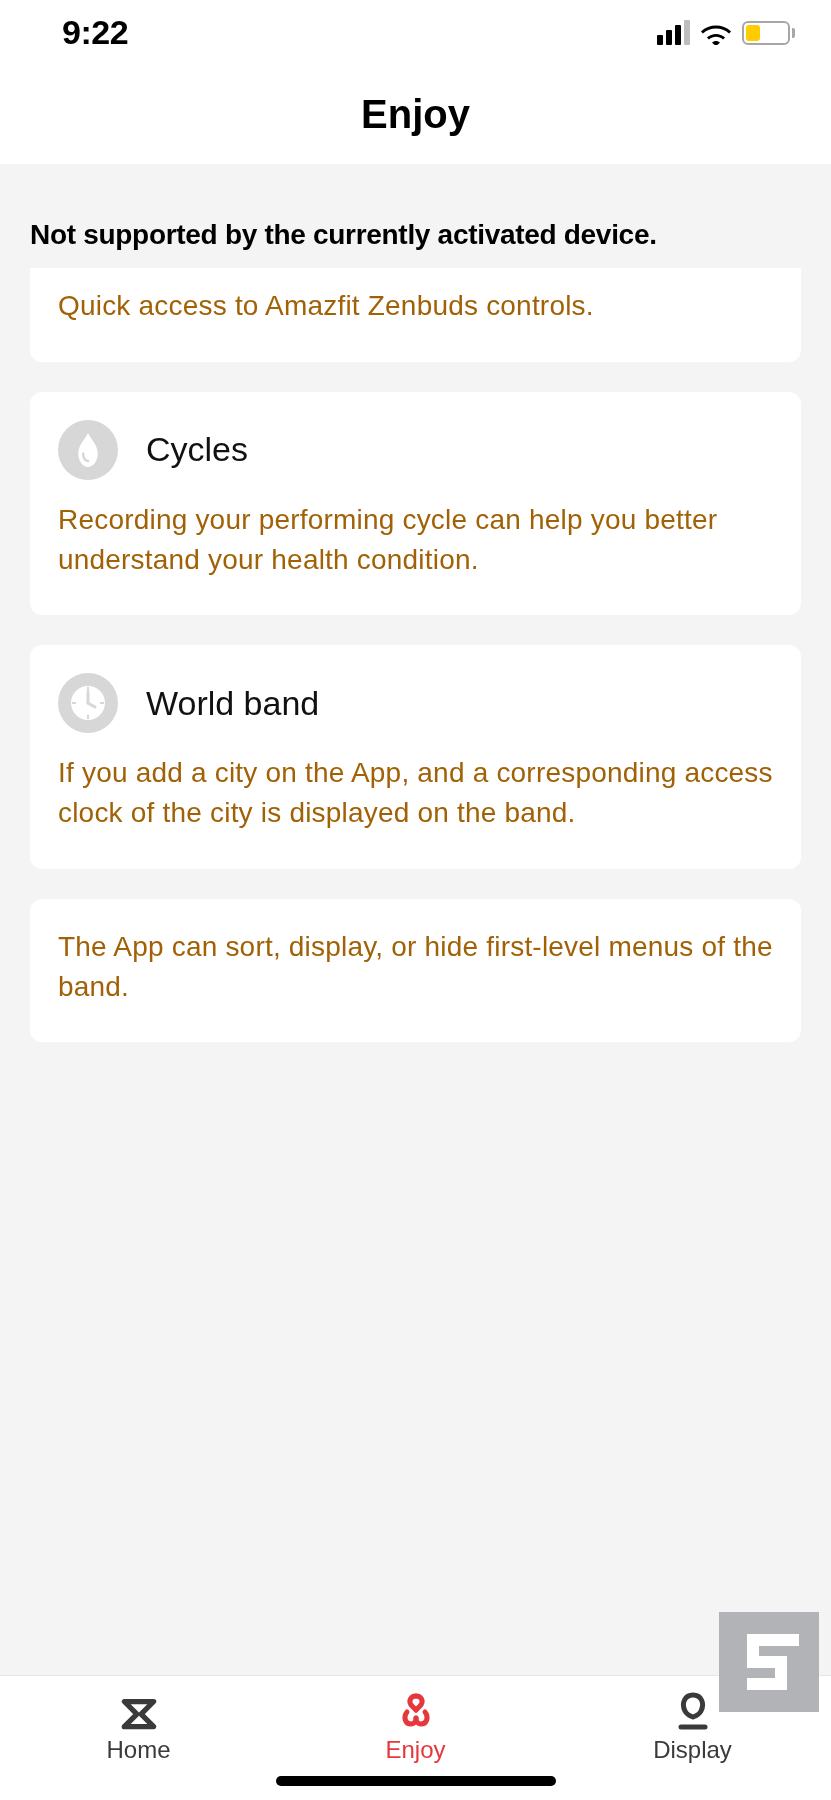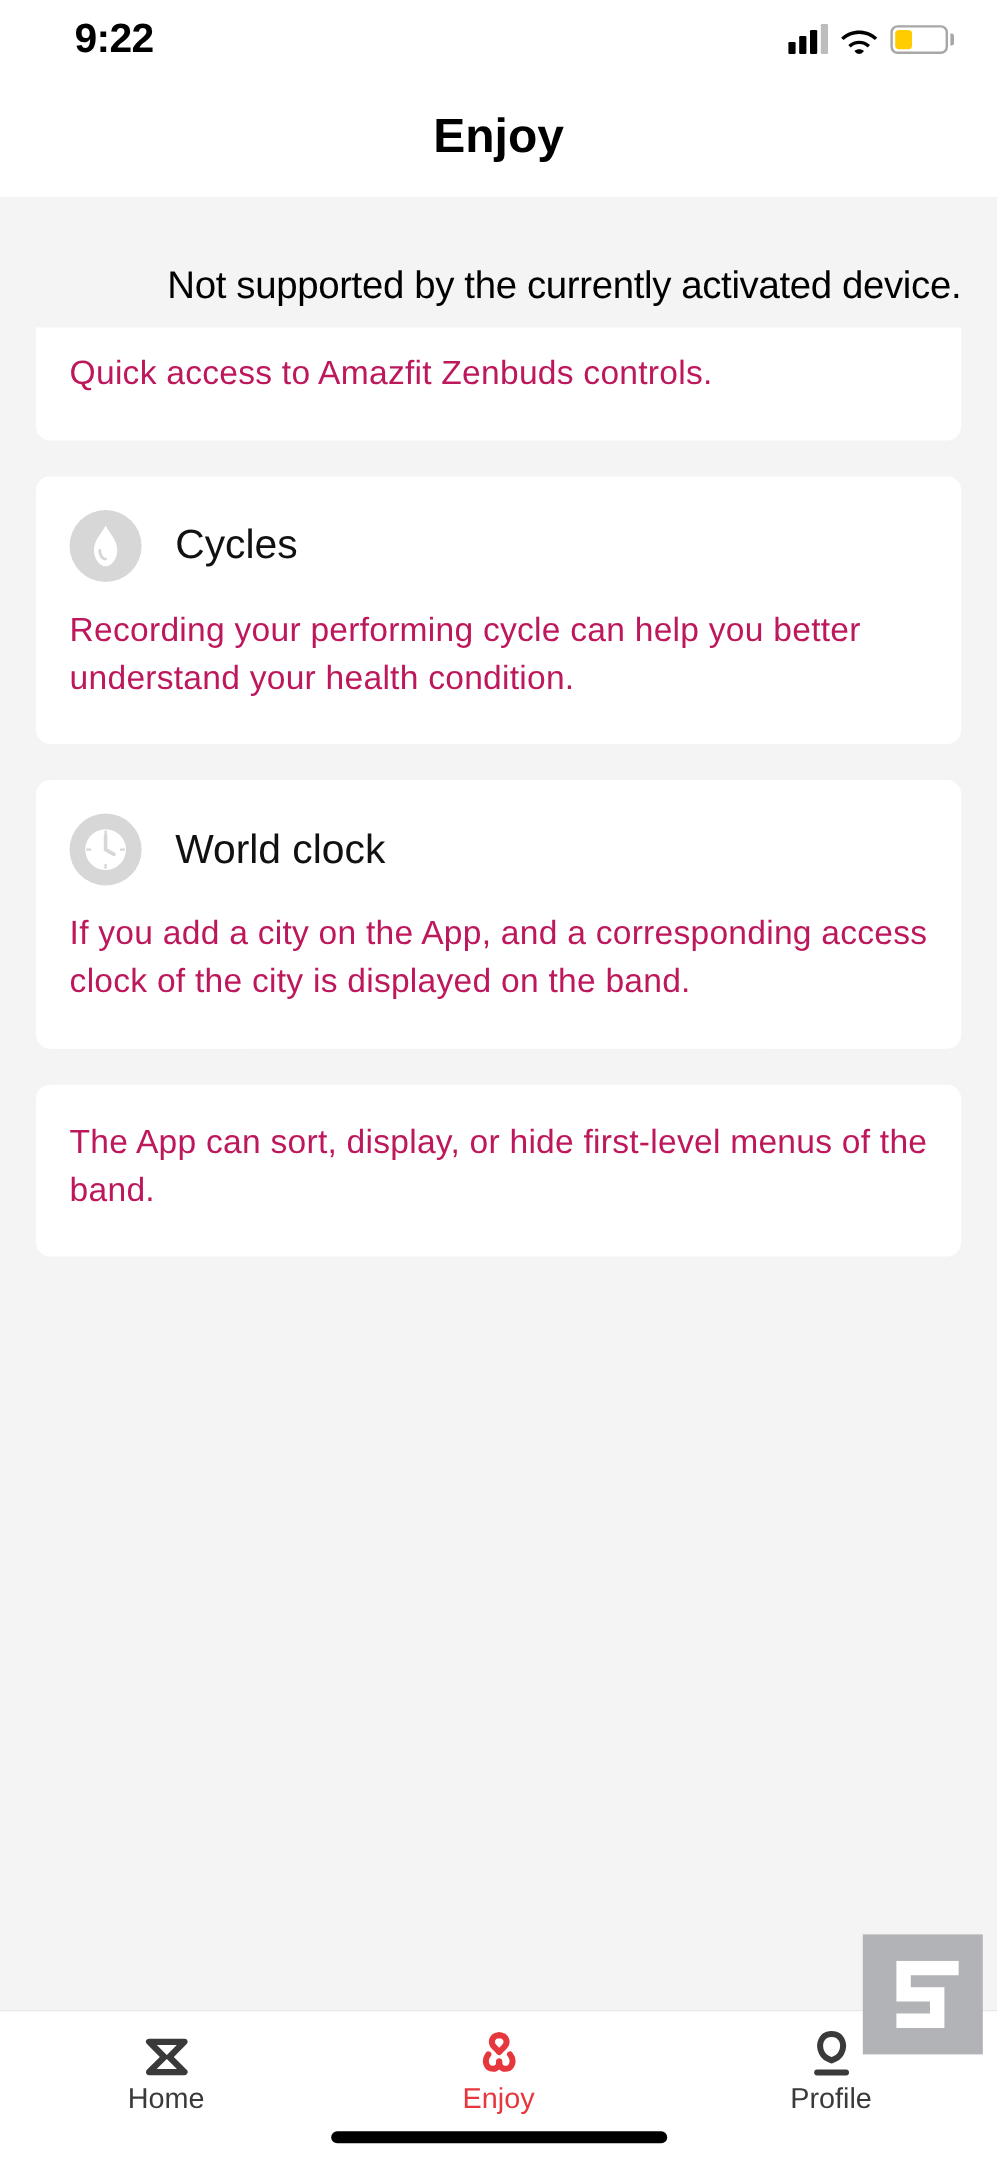--- a/index.html
+++ b/index.html
@@ -19,29 +19,29 @@
   .battery-body { width: 48px; height: 24px; border: 2px solid #a7a7a7; border-radius: 6px; position: relative; padding: 2px; }
   .battery-fill { width: 35%; height: 100%; background: #ffcc00; border-radius: 3px; }
   .battery-tip { width: 3px; height: 10px; background: #a7a7a7; border-radius: 0 2px 2px 0; margin-left: 2px; }
 
   
   .header { height: 100px; display: flex; align-items: center; justify-content: center; border-bottom: 1px solid #f5f5f5; }
   .header-title { font-size: 40px; font-weight: 600; }
 
   
   .content { flex: 1; background: #f4f4f4; overflow: hidden; }
-  .section-heading { font-size: 32px; font-weight: 400; letter-spacing: -0.3px; line-height: 1.25; padding: 52px 30px 16px 30px; text-align: right; }
+  .section-heading { font-size: 28px; font-weight: 700; letter-spacing: -0.3px; line-height: 1.25; padding: 52px 30px 16px 30px; }
   .card-list { padding: 0 30px; }
   .card { background: #fff; border-radius: 12px; padding: 28px 28px 36px 28px; margin-bottom: 30px; }
   .card.partial-top { border-top-left-radius: 0; border-top-right-radius: 0; padding-top: 18px; }
   .card-head { display: flex; align-items: center; gap: 28px; margin-bottom: 20px; }
   .card-icon { width: 60px; height: 60px; border-radius: 50%; background: #d7d7d7; display: flex; align-items: center; justify-content: center; flex-shrink: 0; color: #fff; }
   .card-icon svg { display: block; }
   .card-title { font-size: 34px; font-weight: 500; color: #111; }
-  .card-desc { font-size: 28px; color: #be185d; line-height: 1.42; letter-spacing: 0.2px; }
+  .card-desc { font-size: 28px; color: #a16207; line-height: 1.42; letter-spacing: 0.2px; }
 
   
   .tabbar { height: 125px; border-top: 1px solid #e6e6e6; display: flex; background: #fff; }
   .tab { flex: 1; display: flex; flex-direction: column; align-items: center; justify-content: flex-start; padding-top: 14px; gap: 2px; }
   .tab-icon { height: 44px; display: flex; align-items: center; justify-content: center; }
   .tab-label { font-size: 24px; color: #3a3a3a; }
   .tab.active .tab-label { color: #e6373c; }
 
   
   .home-indicator { position: absolute; bottom: 14px; left: 50%; transform: translateX(-50%); width: 280px; height: 10px; border-radius: 10px; background: #000; }
@@ -110,21 +110,21 @@
                 <line x1="20" y1="20" x2="20" y2="9" stroke="#d7d7d7" stroke-width="3" stroke-linecap="round"></line>
                 <line x1="20" y1="20" x2="27" y2="24" stroke="#d7d7d7" stroke-width="3" stroke-linecap="round"></line>
                 <g stroke="#d7d7d7" stroke-width="2">
                   <line x1="20" y1="4" x2="20" y2="8"></line>
                   <line x1="20" y1="32" x2="20" y2="36"></line>
                   <line x1="4" y1="20" x2="8" y2="20"></line>
                   <line x1="32" y1="20" x2="36" y2="20"></line>
                 </g>
               </svg>
           </div>
-          <div class="card-title">World clock</div>
+          <div class="card-title">World band</div>
         </div>
         <div class="card-desc">If you add a city on the App, and a corresponding access clock of the city is displayed on the band.</div>
       </div>
 
       <div class="card">
         <div class="card-desc">The App can sort, display, or hide first-level menus of the band.</div>
       </div>
 
 
     </div>
@@ -152,21 +152,21 @@
       </div>
       <div class="tab-label">Enjoy</div>
     </div>
     <div class="tab">
       <div class="tab-icon">
         <svg width="40" height="42" viewBox="0 0 40 42">
             <path d="M20 4 C28 4 32 12 28 20 C26 24 20 26 20 26 C20 26 14 24 12 20 C8 12 12 4 20 4 Z" fill="none" stroke="#3a3a3a" stroke-width="5"></path>
             <line x1="8" y1="36" x2="32" y2="36" stroke="#3a3a3a" stroke-width="5" stroke-linecap="round"></line>
           </svg>
       </div>
-      <div class="tab-label">Profile</div>
+      <div class="tab-label">Display</div>
     </div>
   </div>
 
   <div class="watermark">
     <svg width="60" height="56" viewBox="0 0 60 56">
         <path d="M8 0 L60 0 L60 12 L20 12 L20 22 L48 22 L48 56 L8 56 L8 44 L36 44 L36 34 L8 34 Z" fill="#fff"></path>
       </svg>
   </div>
 
   <div class="home-indicator"></div>

